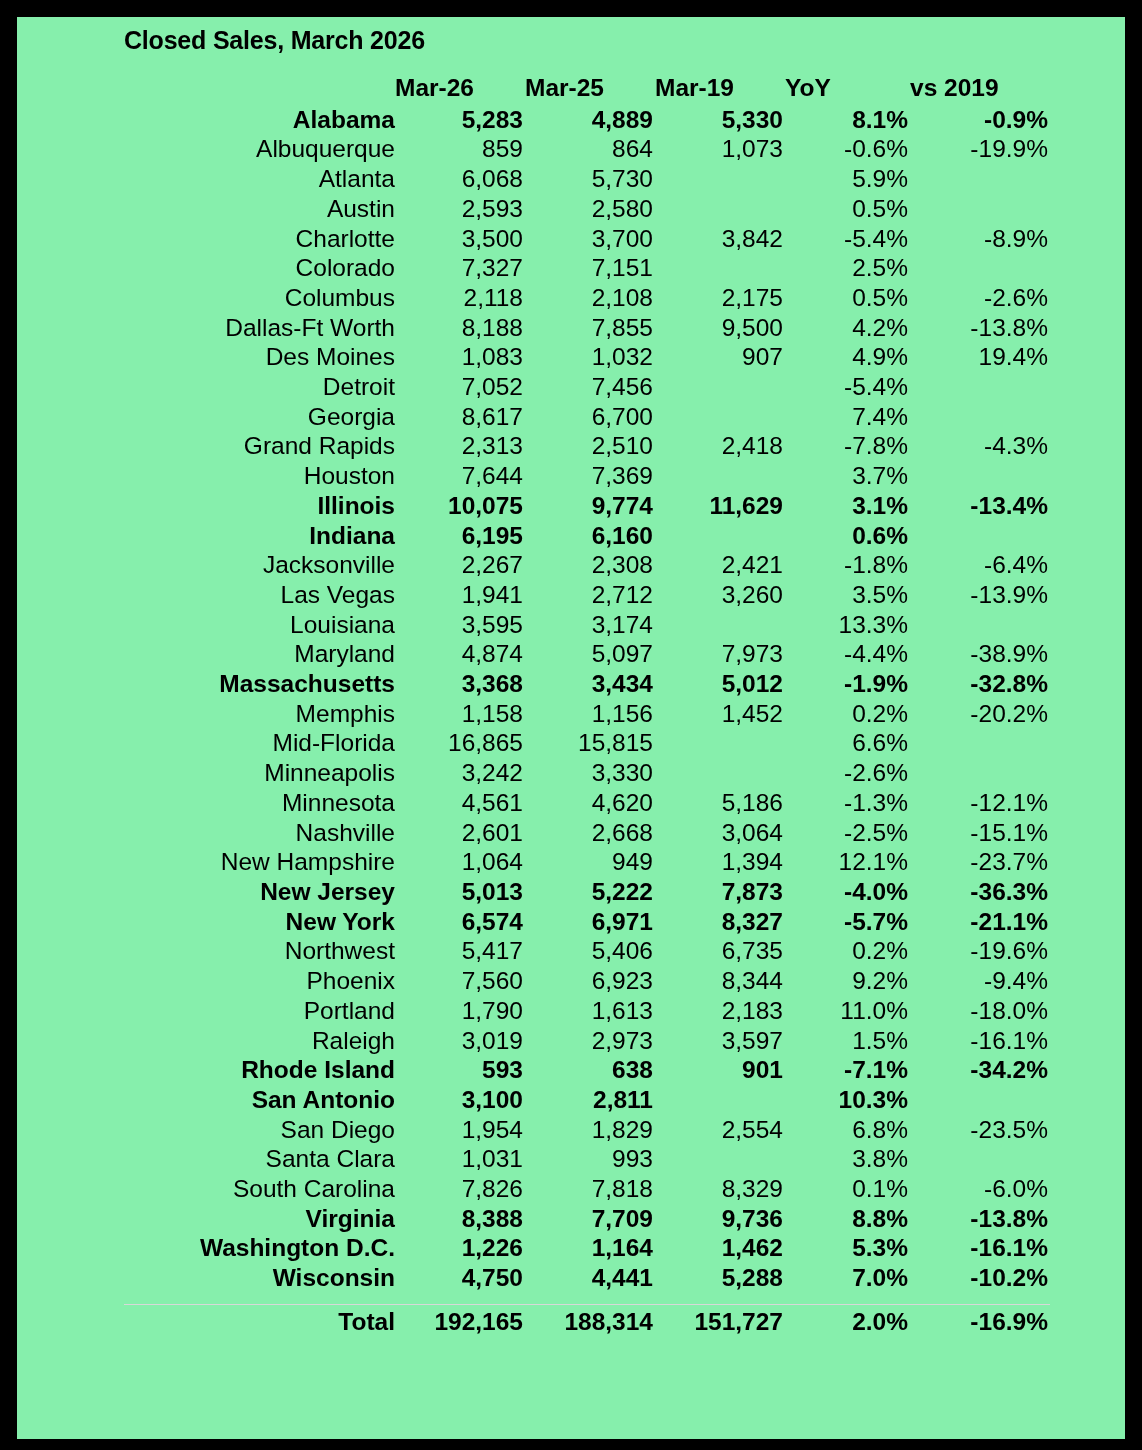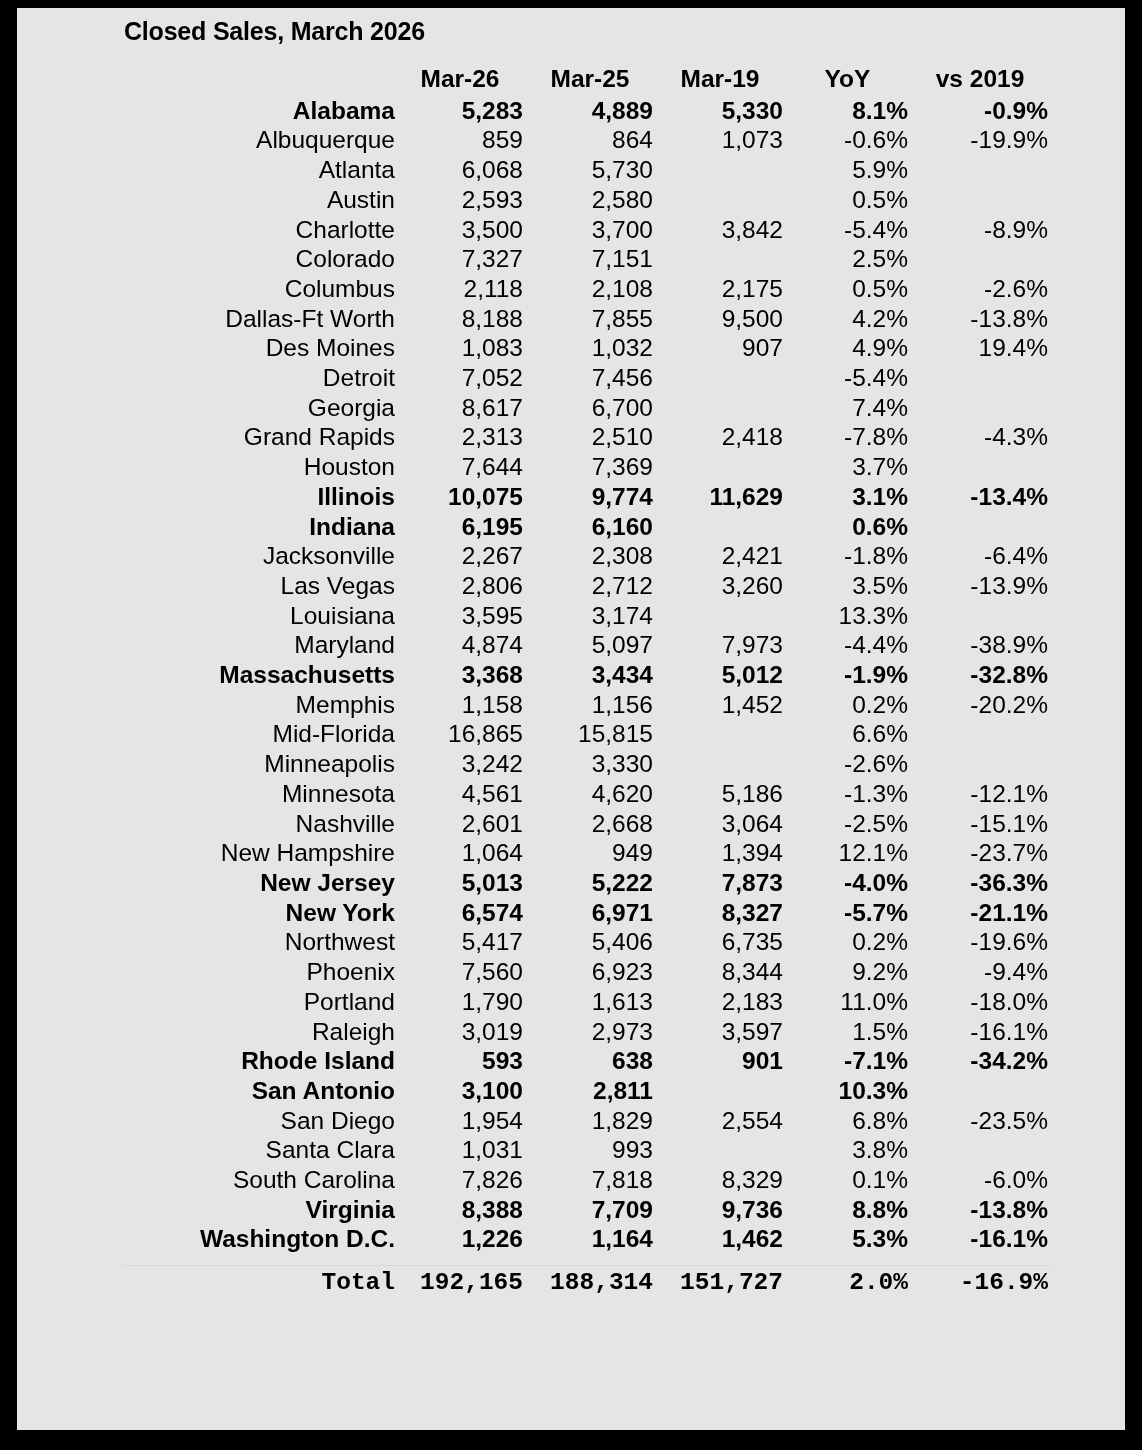--- a/index.html
+++ b/index.html
@@ -9,24 +9,24 @@
   }
   body {
     width: 1142px;
     height: 1450px;
     font-family: "Liberation Sans", sans-serif;
     overflow: hidden;
   }
   #report-frame {
     position: absolute;
     left: 17px;
-    top: 8px;
+    top: 17px;
     width: 1108px;
     height: 1422px;
-    background: #e5e5e5;
+    background: #86efac;
     box-sizing: border-box;
   }
   #report-inner {
     position: absolute;
     left: 107px;
     top: 8px;
     right: 90px;
     bottom: 0;
   }
   #report-title {
@@ -55,21 +55,21 @@
     margin: 0;
     font-size: 24.5px;
     line-height: 29.7px;
     height: 29.7px;
     vertical-align: baseline;
     white-space: nowrap;
     border: none;
   }
   table.sales-table thead th {
     font-weight: bold;
-    text-align: center;
+    text-align: left;
     padding-bottom: 2px;
   }
   table.sales-table thead th.h-name {
     text-align: left;
   }
   table.sales-table tbody td.cell-name {
     text-align: right;
     font-weight: normal;
     padding-left: 1px;
   }
@@ -84,21 +84,20 @@
   table.sales-table tbody tr.spacer-row td {
     height: 11px;
     line-height: 11px;
     font-size: 1px;
   }
   table.sales-table tbody tr.total-row td {
     font-weight: bold;
     border-top: 1px solid #d8d8d8;
     padding-top: 2px;
     height: 32px;
-    font-family: Liberation Mono, monospace;
   }
 </style>
 </head>
 <body>
 
 <div id="report-frame">
   <div id="report-inner">
 
     <div id="report-title">Closed Sales, March 2026</div>
 
@@ -245,21 +244,21 @@
           <tr>
             <td class="cell-name">Jacksonville</td>
             <td class="cell-num">2,267</td>
             <td class="cell-num">2,308</td>
             <td class="cell-num">2,421</td>
             <td class="cell-num">-1.8%</td>
             <td class="cell-num">-6.4%</td>
           </tr>
           <tr>
             <td class="cell-name">Las Vegas</td>
-            <td class="cell-num">2,806</td>
+            <td class="cell-num">1,941</td>
             <td class="cell-num">2,712</td>
             <td class="cell-num">3,260</td>
             <td class="cell-num">3.5%</td>
             <td class="cell-num">-13.9%</td>
           </tr>
           <tr>
             <td class="cell-name">Louisiana</td>
             <td class="cell-num">3,595</td>
             <td class="cell-num">3,174</td>
             <td class="cell-num"></td>
@@ -426,20 +425,28 @@
             <td class="cell-num">8.8%</td>
             <td class="cell-num">-13.8%</td>
           </tr>
           <tr class="bold">
             <td class="cell-name">Washington D.C.</td>
             <td class="cell-num">1,226</td>
             <td class="cell-num">1,164</td>
             <td class="cell-num">1,462</td>
             <td class="cell-num">5.3%</td>
             <td class="cell-num">-16.1%</td>
+          </tr>
+          <tr class="bold">
+            <td class="cell-name">Wisconsin</td>
+            <td class="cell-num">4,750</td>
+            <td class="cell-num">4,441</td>
+            <td class="cell-num">5,288</td>
+            <td class="cell-num">7.0%</td>
+            <td class="cell-num">-10.2%</td>
           </tr>
           <tr class="spacer-row">
             <td>&nbsp;</td>
             <td>&nbsp;</td>
             <td>&nbsp;</td>
             <td>&nbsp;</td>
             <td>&nbsp;</td>
             <td>&nbsp;</td>
           </tr>
           <tr class="total-row">

